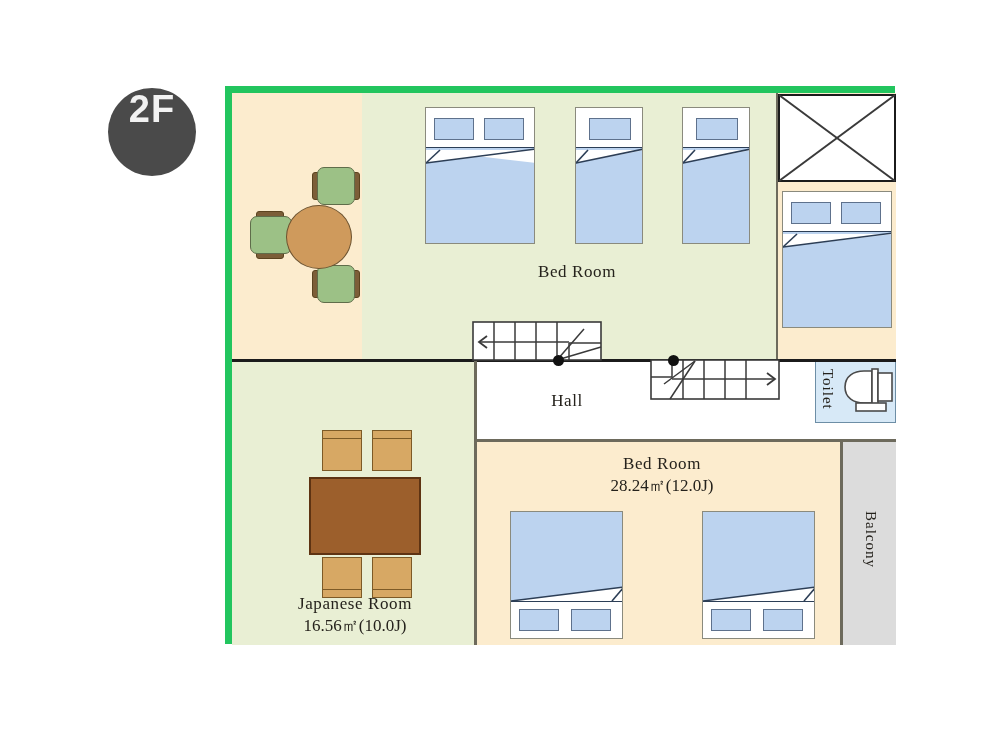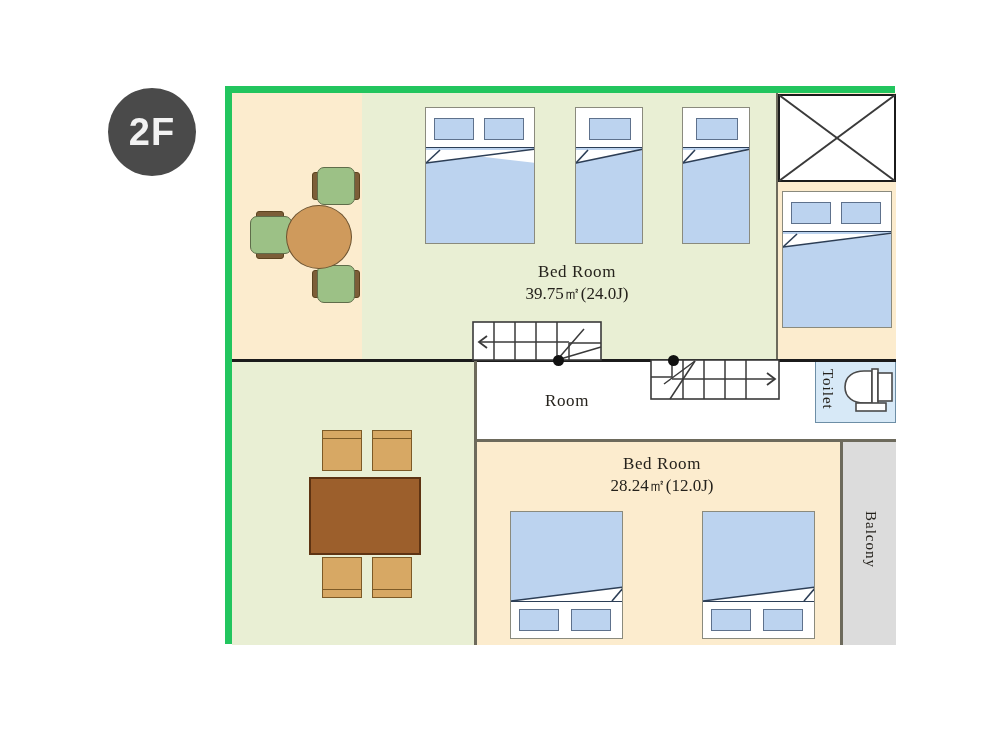--- a/index.html
+++ b/index.html
@@ -19,21 +19,20 @@
   #floor-badge {
     position: absolute;
     left: 108px;
     top: 88px;
     width: 88px;
     height: 88px;
     border-radius: 50%;
     background: #4a4a4a;
     color: #f2f2f2;
     display: flex;
-    align-items: center;
     justify-content: center;
     font-family: "Liberation Sans", sans-serif;
     font-size: 38px;
     font-weight: bold;
     letter-spacing: 1px;
   }
 
   
   #plan {
     position: absolute;
@@ -251,21 +250,20 @@
       <polygon points="0,55 110,42 110,42 0,42" fill="#ffffff"></polygon>
       <line x1="0" y1="55" x2="110" y2="41" stroke="#2c3e56" stroke-width="1.6"></line>
       <line x1="0" y1="55" x2="14" y2="42" stroke="#2c3e56" stroke-width="1.6"></line>
     </svg>
     <div class="pillow" style="left:8px; top:10px; width:40px; height:22px;"></div>
     <div class="pillow" style="left:58px; top:10px; width:40px; height:22px;"></div>
   </div>
 
   <div class="room-label" style="left:235px; top:168px; width:220px;">
     <div class="rl-name">Bed Room</div>
-    <div class="rl-area">39.75㎡(24.0J)</div>
   </div>
 
   <div style="position:absolute; left:80px; top:74px; width:46px; height:36px;">
     <div class="armrest" style="left:0; top:5px; width:10px; height:26px;"></div>
     <div class="armrest" style="left:36px; top:5px; width:10px; height:26px;"></div>
     <div class="armchair" style="left:5px; top:0; width:36px; height:36px;"></div>
   </div>
 
   <div style="position:absolute; left:18px; top:118px; width:40px; height:46px;">
     <div class="armrest" style="left:6px; top:0; width:26px; height:10px;"></div>
@@ -309,21 +307,21 @@
       <line x1="1" y1="19" x2="22" y2="19" stroke="#3a3a3a" stroke-width="1.5"></line>
       <line x1="45" y1="3" x2="14" y2="26" stroke="#3a3a3a" stroke-width="1.5"></line>
       <line x1="45" y1="3" x2="20" y2="41" stroke="#3a3a3a" stroke-width="1.5"></line>
       <line x1="22" y1="21" x2="124" y2="21" stroke="#3a3a3a" stroke-width="1.5"></line>
       <polyline points="117,15 125,21 117,27" fill="none" stroke="#3a3a3a" stroke-width="1.8"></polyline>
     </svg>
     <div class="newel" style="left:18px; top:-3px;"></div>
   </div>
 
   <div class="room-label" style="left:275px; top:297px; width:120px;">
-    <div class="rl-name">Room</div>
+    <div class="rl-name">Hall</div>
   </div>
 
   <div class="vlabel" style="left:587px; top:276px;">
     <span>Toilet</span>
   </div>
   <div class="toilet-fixture" style="left:610px; top:274px;">
     <svg width="53" height="50" viewBox="0 0 53 50">
       <path d="M3 20 C3 9, 12 4, 22 4 L30 4 L30 36 L22 36 C12 36, 3 31, 3 20 Z" fill="#ffffff" stroke="#4a4a4a" stroke-width="1.6"></path>
       <rect x="30" y="2" width="6" height="36" fill="#ffffff" stroke="#4a4a4a" stroke-width="1.6"></rect>
       <rect x="36" y="6" width="14" height="28" fill="#ffffff" stroke="#4a4a4a" stroke-width="1.6"></rect>
@@ -371,14 +369,18 @@
 
   <div class="jtable" style="left:77px; top:384px; width:108px; height:74px;"></div>
 
   <div class="cushion" style="left:90px; top:464px; width:40px; height:41px;">
     <div class="seam" style="top:31px;"></div>
   </div>
   <div class="cushion" style="left:140px; top:464px; width:40px; height:41px;">
     <div class="seam" style="top:31px;"></div>
   </div>
 
+  <div class="room-label" style="left:18px; top:500px; width:210px;">
+    <div class="rl-name">Japanese Room</div>
+    <div class="rl-area">16.56㎡(10.0J)</div>
+  </div>
 
 </div>
 
 </body></html>

